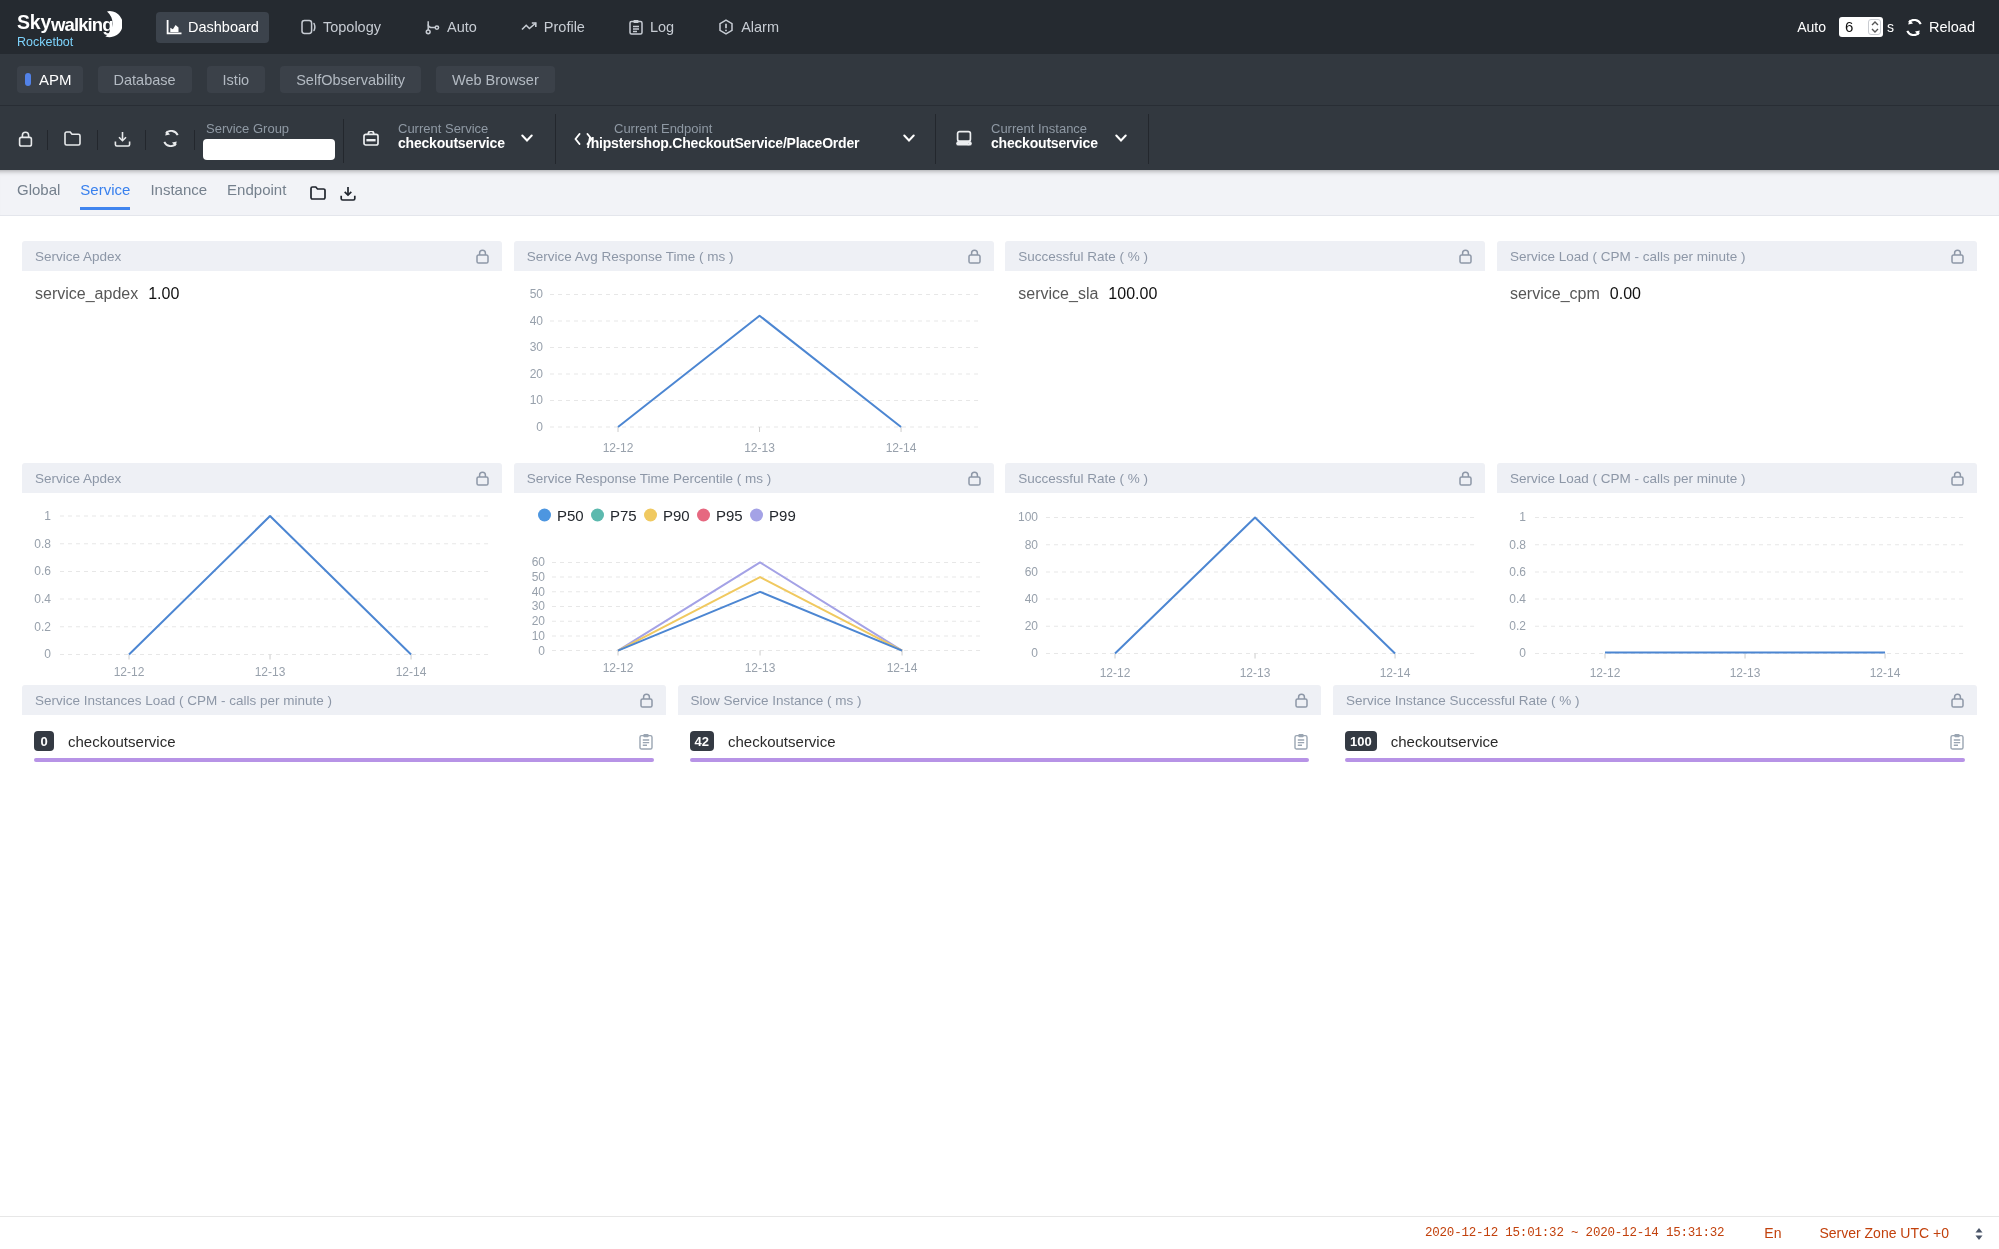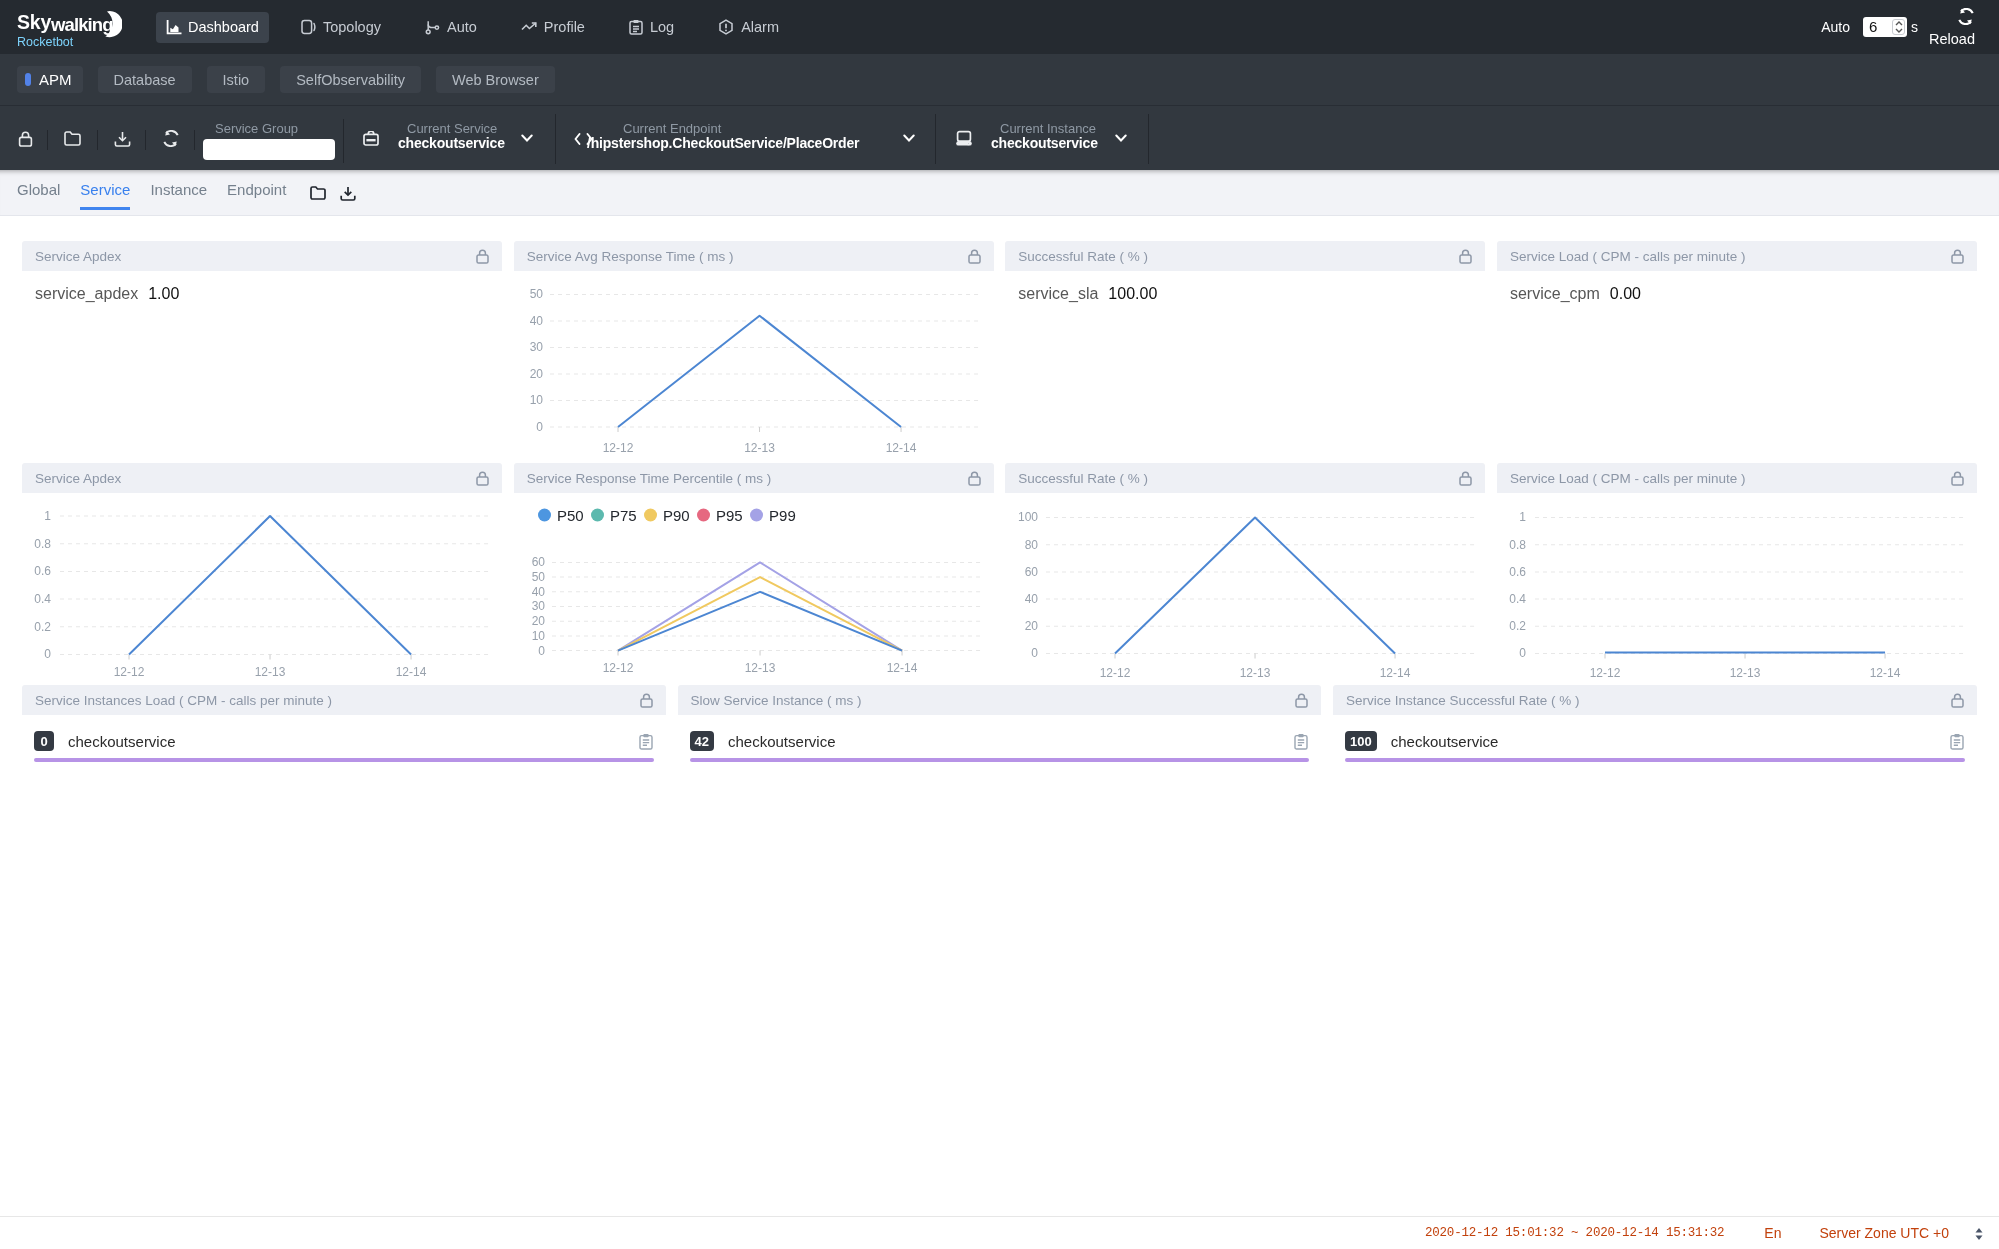--- a/index.html
+++ b/index.html
@@ -11,29 +11,29 @@
 .logo-moon { position:absolute; left:85px; top:10px; }
 .logo-sub { position:absolute; left:0; top:35px; font-size:12.5px; color:#7dd3fc; font-weight:normal; }
 .nav-items { position:absolute; left:156px; top:0; height:54px; display:flex; align-items:center; }
 .nav-item { display:flex; align-items:center; gap:7px; color:#c7ccd3; font-size:14.5px; height:31px; padding:0 12px; border-radius:4px; margin-right:20px; }
 .nav-item.active { background:#3c434c; color:#fff; padding:0 10px; gap:6px; }
 .nav-item svg { flex:none; }
 .nav-right { position:absolute; right:24px; top:0; height:54px; display:flex; align-items:center; color:#fff; font-size:14px; }
 .numbox { width:44px; height:20px; background:#fff; border-radius:3px; margin-left:13px; position:relative; color:#111; font-size:15px; line-height:20px; padding-left:6px; }
 .numbox .spin { position:absolute; right:2px; top:2px; width:13px; height:16px; border:1px solid #c9ccd1; border-radius:3px; display:flex; flex-direction:column; align-items:center; justify-content:center; gap:2px; }
 .s-label { margin-left:4px; margin-right:11px; }
-.reload { display:flex; align-items:flex-end; gap:6px; font-size:14.5px;flex-direction:column; }
+.reload { display:flex; align-items:flex-start; gap:6px; font-size:14.5px; }
 .bar2 { position:absolute; left:0; top:54px; width:1999px; height:51px; background:#32383f; display:flex; align-items:center; padding-left:17px; }
 .b2btn { height:27px; background:#3b4149; border-radius:4px; color:#b3bac2; font-size:14.5px; display:flex; align-items:center; padding:0 16px; margin-right:15px; }
 .b2btn.active { color:#fff; padding:0 11px 0 8px; font-size:15px; }
 .apm-dot { width:6px; height:13px; background:#5282e8; border-radius:3px; margin-right:8px; }
 .bar3 { position:absolute; left:0; top:105px; width:1999px; height:65px; background:#32383f; border-top:1px solid #282d34; }
 .bar3 .sep { position:absolute; top:24px; height:20px; width:1px; background:#23272d; }
 .b3icon { position:absolute; top:0; height:65px; display:flex; align-items:center; }
-.b3label { position:absolute; font-size:13px; color:#8f99a4;margin-left:9px; }
+.b3label { position:absolute; font-size:13px; color:#8f99a4; }
 .b3value { position:absolute; font-size:14px; color:#fff; font-weight:bold; letter-spacing:-0.2px; white-space:nowrap; }
 .sg-input { position:absolute; left:203px; top:33px; width:132px; height:21px; background:#fff; border-radius:4px; }
 .tabbar { position:absolute; left:0; top:170px; width:1999px; height:46px; background:#f2f3f7; box-shadow:inset 0 6px 5px -5px rgba(0,0,0,0.35); border-bottom:1px solid #e4e6ec; }
 .tabs { position:absolute; left:17px; top:0; height:46px; display:flex; }
 .tab { font-size:15px; color:#75808d; margin:0 10px; display:flex; align-items:center; height:40px; border-bottom:3px solid transparent; padding-top:2px;}
 .tab.active { color:#3980ee; border-bottom-color:#4084ef; }
 .tabicons { position:absolute; left:310px; top:0; height:46px; display:flex; align-items:center; gap:14px; }
 .content { position:absolute; left:0; top:216px; width:1999px; }
 .row { display:flex; margin:0 22px; gap:11.6px; }
 .row1 { margin-top:25px; }

